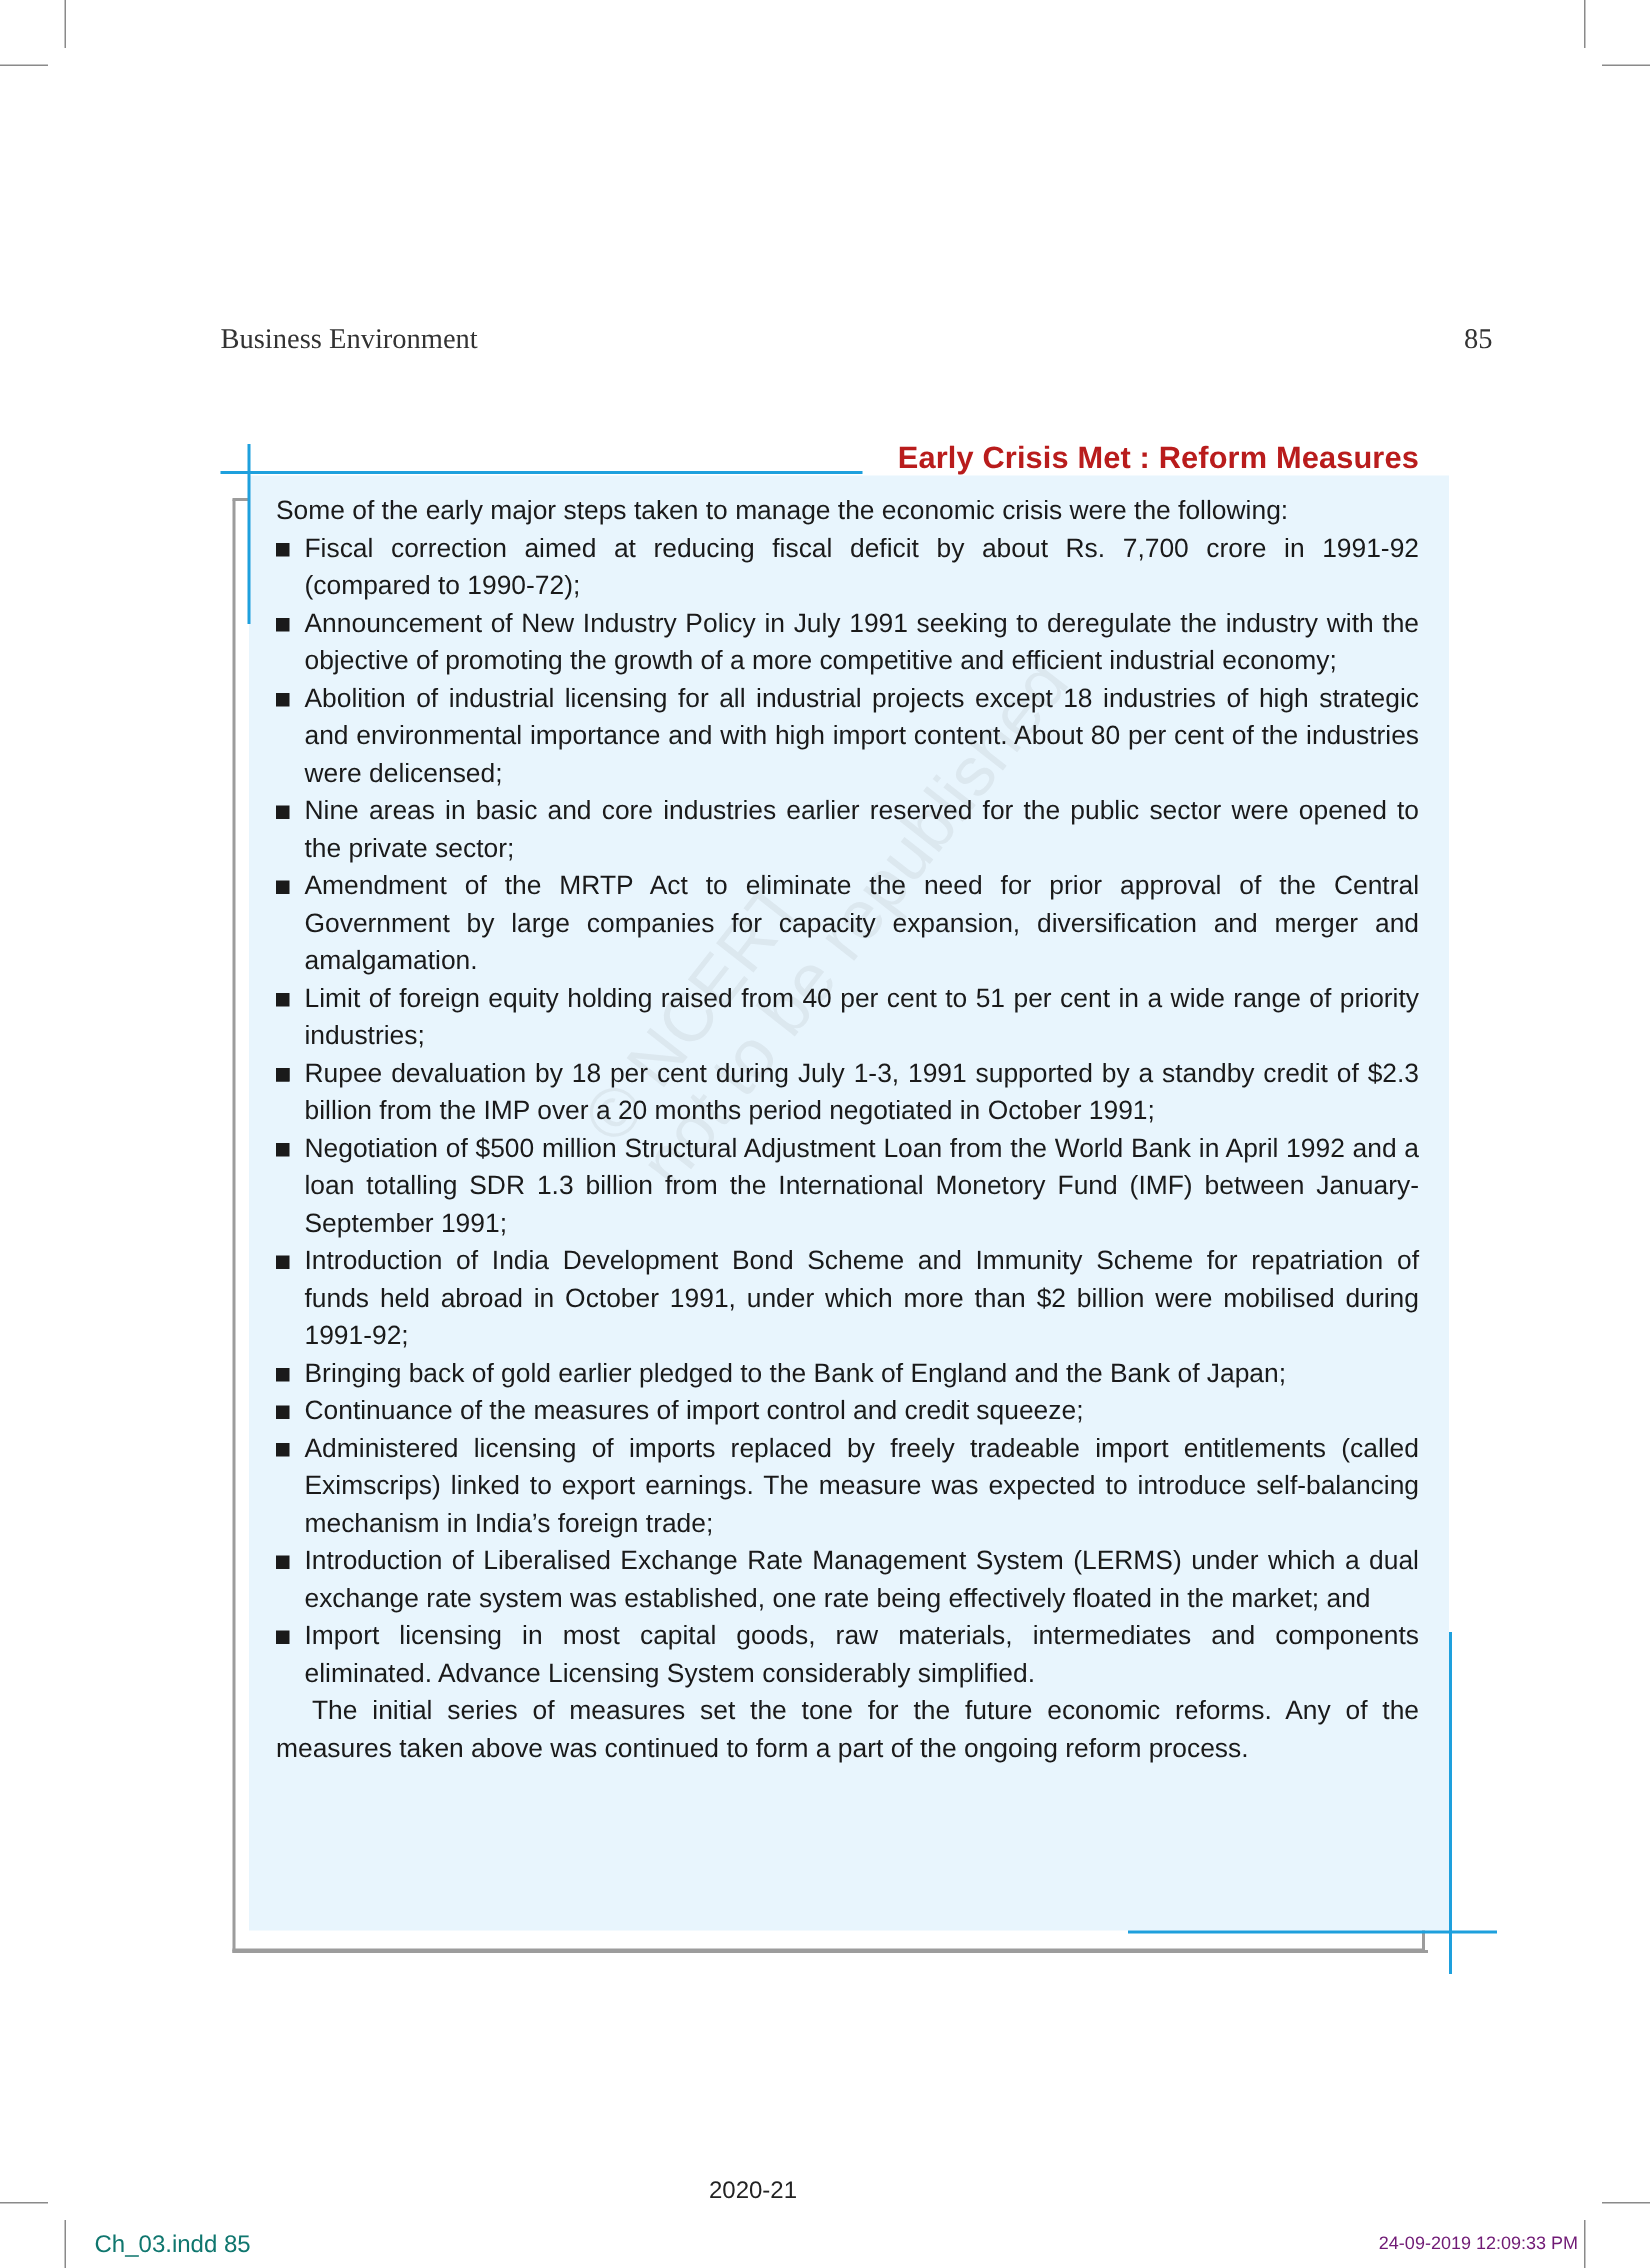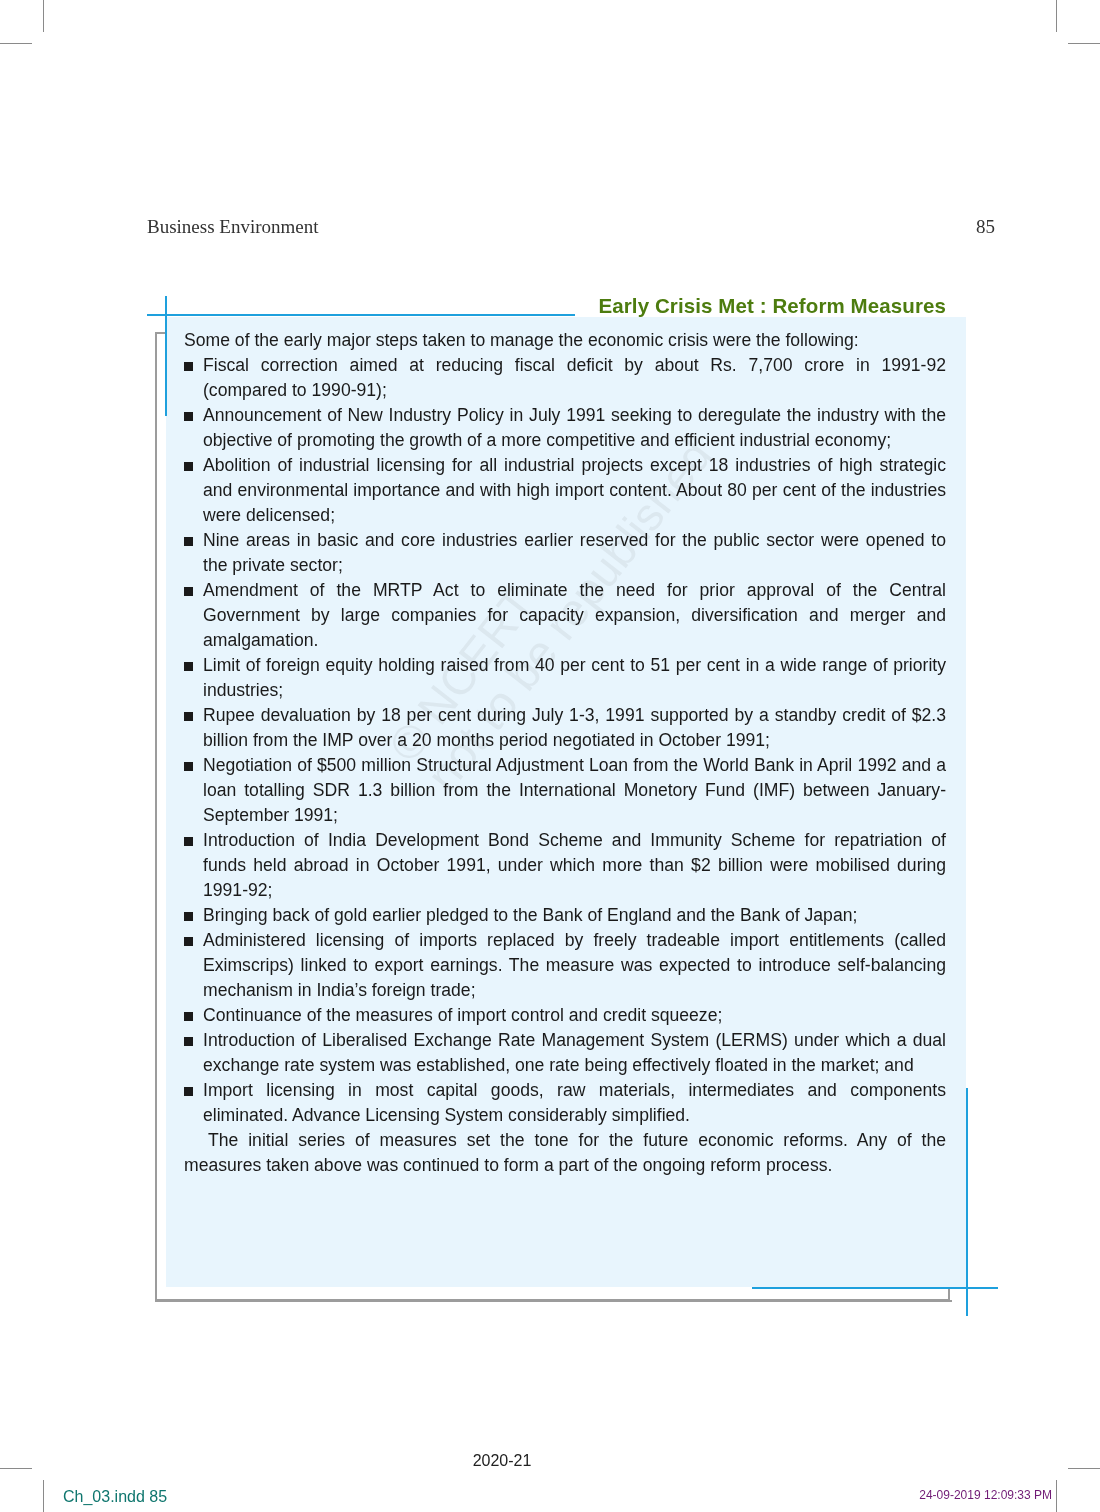--- a/index.html
+++ b/index.html
@@ -23,21 +23,21 @@
   .box-bg {
     position:absolute; left:166px; top:317px; width:800px; height:970px;
     background:#e8f5fd;
   }
   .rule-top { position:absolute; left:147px; top:314px; width:428px; height:2px; background:#1ea0dd; }
   .rule-left-v { position:absolute; left:165px; top:296px; width:2px; height:120px; background:#1ea0dd; }
   .rule-right-v { position:absolute; left:966px; top:1088px; width:2px; height:228px; background:#1ea0dd; }
   .rule-bottom { position:absolute; left:752px; top:1287px; width:246px; height:2px; background:#1ea0dd; }
   .box-title {
     position:absolute; top:294px; left:584px; width:362px; text-align:right;
-    font-size:20.5px; font-weight:bold; color:#4d7c0f; letter-spacing:0.1px;
+    font-size:20.5px; font-weight:bold; color:#b91c1c; letter-spacing:0.1px;
   }
   .content {
     position:absolute; left:184px; top:328px; width:762px;
     font-size:17.6px; line-height:25px; color:#1a1a1a;
   }
   .intro { margin:0; }
   ul.measures { list-style:none; margin:0; padding:0; }
   ul.measures li { position:relative; padding-left:19px; text-align:justify; }
   ul.measures li .bullet {
     position:absolute; left:0; top:9px; width:9px; height:9px; background:#1a1a1a;
@@ -82,33 +82,33 @@
 <div class="box-title">Early Crisis Met : Reform Measures</div>
 
 <div class="watermark">
   <div>© NCERT</div>
   <div>not to be republished</div>
 </div>
 
 <div class="content">
   <p class="intro">Some of the early major steps taken to manage the economic crisis were the following:</p>
   <ul class="measures">
-    <li><span class="bullet"></span><span>Fiscal correction aimed at reducing fiscal deficit by about Rs. 7,700 crore in 1991-92 (compared to 1990-91);</span></li>
+    <li><span class="bullet"></span><span>Fiscal correction aimed at reducing fiscal deficit by about Rs. 7,700 crore in 1991-92 (compared to 1990-72);</span></li>
     <li><span class="bullet"></span><span>Announcement of New Industry Policy in July 1991 seeking to deregulate the industry with the objective of promoting the growth of a more competitive and efficient industrial economy;</span></li>
     <li><span class="bullet"></span><span>Abolition of industrial licensing for all industrial projects except 18 industries of high strategic and environmental importance and with high import content. About 80 per cent of the industries were delicensed;</span></li>
     <li><span class="bullet"></span><span>Nine areas in basic and core industries earlier reserved for the public sector were opened to the private sector;</span></li>
     <li><span class="bullet"></span><span>Amendment of the MRTP Act to eliminate the need for prior approval of the Central Government by large companies for capacity expansion, diversification and merger and amalgamation.</span></li>
     <li><span class="bullet"></span><span>Limit of foreign equity holding raised from 40 per cent to 51 per cent in a wide range of priority industries;</span></li>
     <li><span class="bullet"></span></li>
     <li><span class="bullet"></span><span>Rupee devaluation by 18 per cent during July 1-3, 1991 supported by a standby credit of $2.3 billion from the IMP over a 20 months period negotiated in October 1991;</span></li>
     <li><span class="bullet"></span><span>Negotiation of $500 million Structural Adjustment Loan from the World Bank in April 1992 and a loan totalling SDR 1.3 billion from the International Monetory Fund (IMF) between January-September 1991;</span></li>
     <li><span class="bullet"></span><span>Introduction of India Development Bond Scheme and Immunity Scheme for repatriation of funds held abroad in October 1991, under which more than $2 billion were mobilised during 1991-92;</span></li>
     <li><span class="bullet"></span><span>Bringing back of gold earlier pledged to the Bank of England and the Bank of Japan;</span></li>
+    <li><span class="bullet"></span><span>Continuance of the measures of import control and credit squeeze;</span></li>
     <li><span class="bullet"></span><span>Administered licensing of imports replaced by freely tradeable import entitlements (called Eximscrips) linked to export earnings. The measure was expected to introduce self-balancing mechanism in India’s foreign trade;</span></li>
-    <li><span class="bullet"></span><span>Continuance of the measures of import control and credit squeeze;</span></li>
     <li><span class="bullet"></span><span>Introduction of Liberalised Exchange Rate Management System (LERMS) under which a dual exchange rate system was established, one rate being effectively floated in the market; and</span></li>
     <li><span class="bullet"></span><span>Import licensing in most capital goods, raw materials, intermediates and components eliminated. Advance Licensing System considerably simplified.</span></li>
   </ul>
   <p class="closing">The initial series of measures set the tone for the future economic reforms. Any of the measures taken above was continued to form a part of the ongoing reform process.</p>
 </div>
 
 <div class="footer-year">2020-21</div>
 <div class="slug-left">Ch_03.indd   85</div>
 <div class="slug-right">24-09-2019   12:09:33 PM</div>
 

